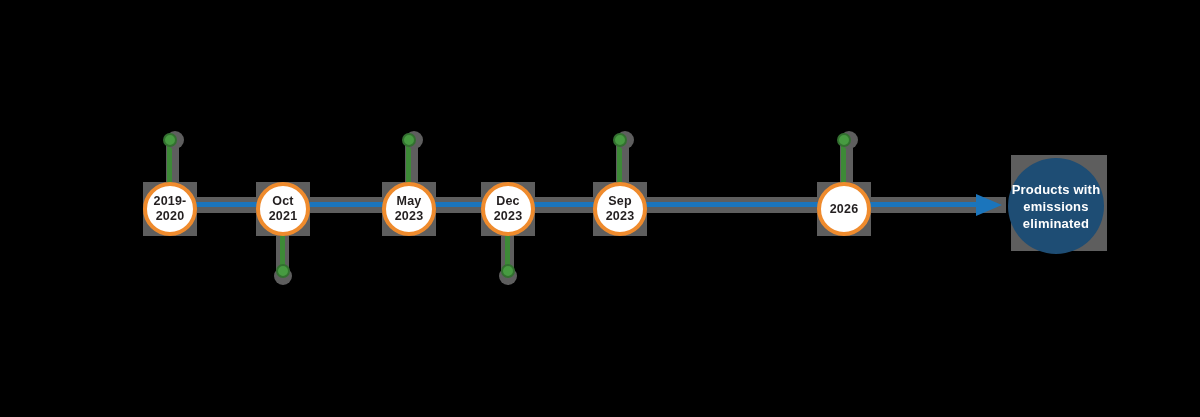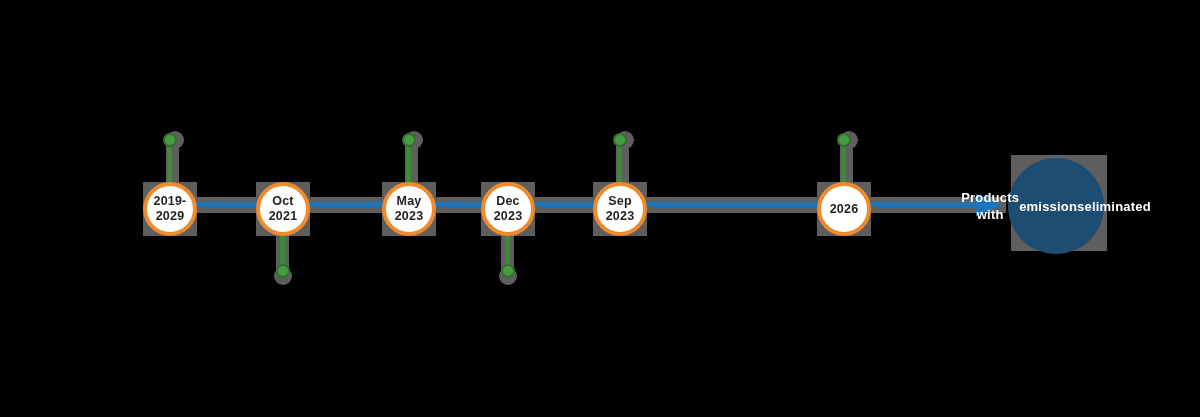--- a/index.html
+++ b/index.html
@@ -37,42 +37,42 @@
   .pin-up   .stem{top:-38px;height:40px;box-shadow:3px 1px 0 4px #5e5e5e;}
   .pin-up   .head{top:-49px;box-shadow:5px 0 0 2px #5e5e5e;}
   .pin-down .stem{top:52px;height:32px;box-shadow:0 3px 0 4px #5e5e5e;}
   .pin-down .head{top:82px;box-shadow:0 5px 0 2px #5e5e5e;}
   
   .end-node{position:absolute;left:1008px;top:158px;width:96px;height:96px;}
   .end-shadow{position:absolute;left:3px;top:-3px;width:96px;height:96px;background:#5e5e5e;z-index:1;}
   .end-circle{
     position:absolute;left:0;top:0;width:96px;height:96px;border-radius:50%;
     background:#1e4d74;color:#ffffff;z-index:3;
-    display:flex;flex-direction:row;align-items:center;justify-content:center;
+    display:flex;flex-direction:column;align-items:center;justify-content:center;
     font-weight:bold;font-size:13px;line-height:17px;text-align:center;letter-spacing:.2px;
   }
 </style>
 </head>
 <body>
 
 <div class="canvas">
 
   <div class="shadow-band"></div>
   <div class="blue-line"></div>
   <div class="arrow-head"></div>
 
   <div class="node" style="left:143px">
     <div class="pin pin-up">
       <div class="stem"></div>
       <div class="head"></div>
     </div>
     <div class="shadow-square"></div>
     <div class="circle">
       <div>2019-</div>
-      <div>2029</div>
+      <div>2020</div>
     </div>
   </div>
 
   <div class="node" style="left:256px">
     <div class="pin pin-down">
       <div class="stem"></div>
       <div class="head"></div>
     </div>
     <div class="shadow-square"></div>
     <div class="circle">

